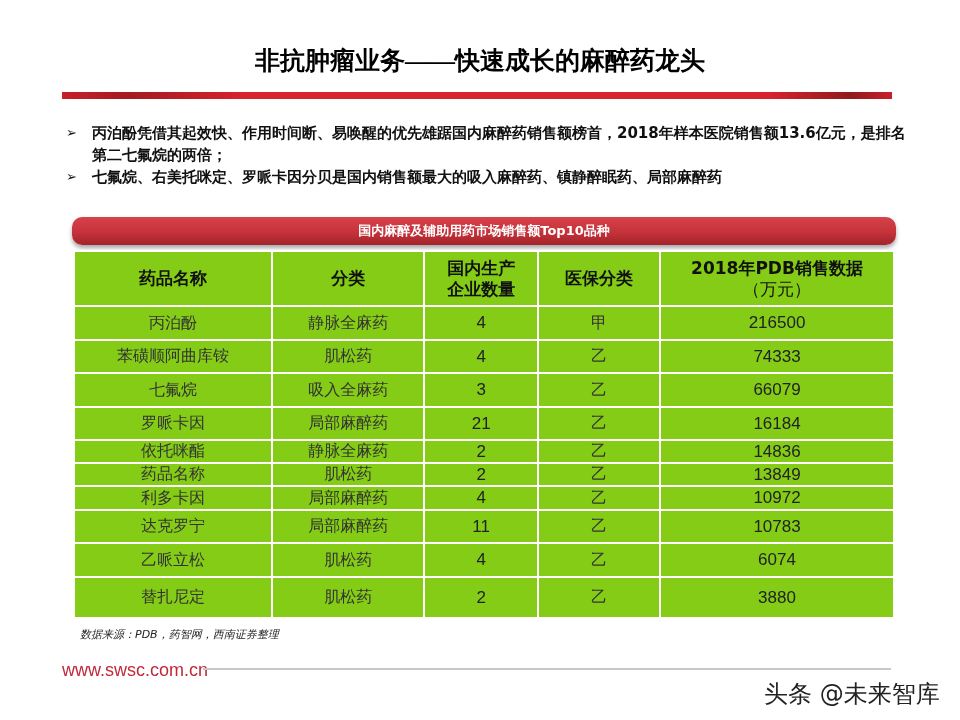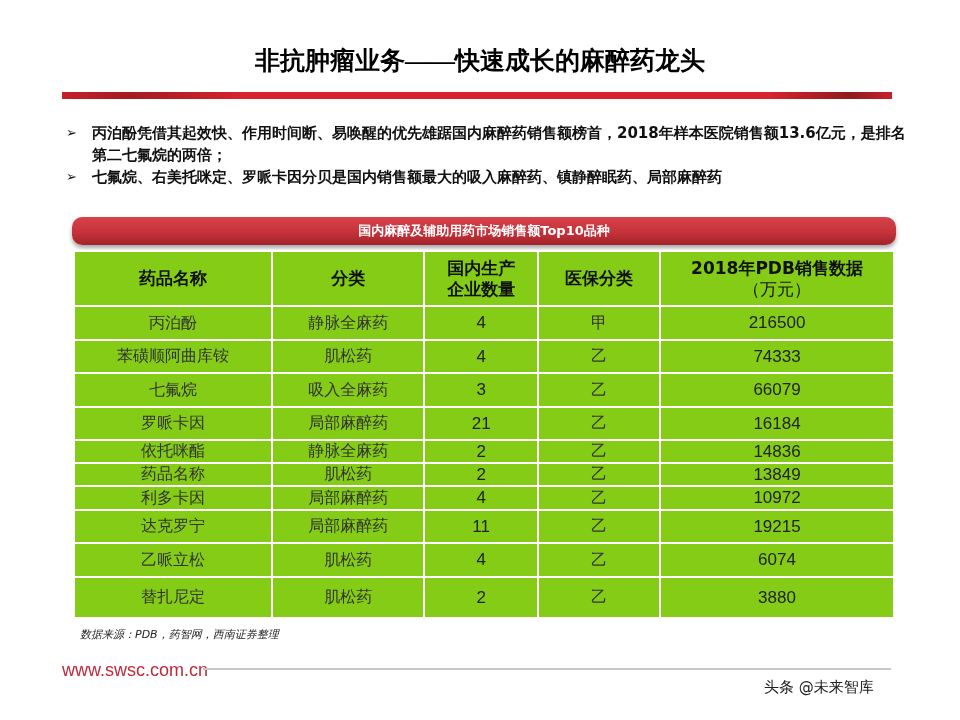--- a/index.html
+++ b/index.html
@@ -18,21 +18,21 @@
             color:#fff; font-size:13px; font-weight:bold; text-align:center; line-height:28px; }
   table.t { position:absolute; left:73px; top:250px; width:822px; border-collapse:collapse; background:#84cc16; }
   table.t td, table.t th { border:2px solid #ffffff; text-align:center; padding:0; color:#222; }
   table.t th { font-size:17px; font-weight:bold; color:#111; line-height:21px; height:53px; }
   table.t td { font-size:17px; font-family:"Liberation Sans", "DejaVu Sans", sans-serif;margin-top:30px; }
   table.t td.cn { font-family:"DejaVu Sans", sans-serif; font-size:16px; color:#333; }
   .c1 { width:199px; } .c2 { width:153px; } .c3 { width:113px; } .c4 { width:122px; } .c5 { width:235px; }
   .source { position:absolute; left:80px; top:627px; font-size:11px; font-style:italic; color:#222; }
   .footer-url { position:absolute; left:62px; top:660px; font-size:18px; color:#c0283a; font-family:"Liberation Sans", sans-serif; }
   .footer-rule { position:absolute; left:203px; top:668px; width:688px; height:2px; background:#c8c8c8; }
-  .watermark { position:absolute; left:764px; top:678px; font-size:15px; color:#222; }
+  .watermark { position:absolute; left:764px; top:678px; font-size:24px; color:#222; }
 </style>
 </head>
 <body>
 
 <div class="title">非抗肿瘤业务——快速成长的麻醉药龙头</div>
 <div class="title-bar"></div>
 
 <div class="bullets">
   <div class="bullet">
     <span class="arrow">➢</span>
@@ -110,21 +110,21 @@
         <td class="cn">局部麻醉药</td>
         <td>4</td>
         <td class="cn">乙</td>
         <td>10972</td>
       </tr>
       <tr style="height: 33px;">
         <td class="cn">达克罗宁</td>
         <td class="cn">局部麻醉药</td>
         <td>11</td>
         <td class="cn">乙</td>
-        <td>19215</td>
+        <td>10783</td>
       </tr>
       <tr style="height: 34px;">
         <td class="cn">乙哌立松</td>
         <td class="cn">肌松药</td>
         <td>4</td>
         <td class="cn">乙</td>
         <td>6074</td>
       </tr>
       <tr style="height: 41px;">
         <td class="cn">替扎尼定</td>

